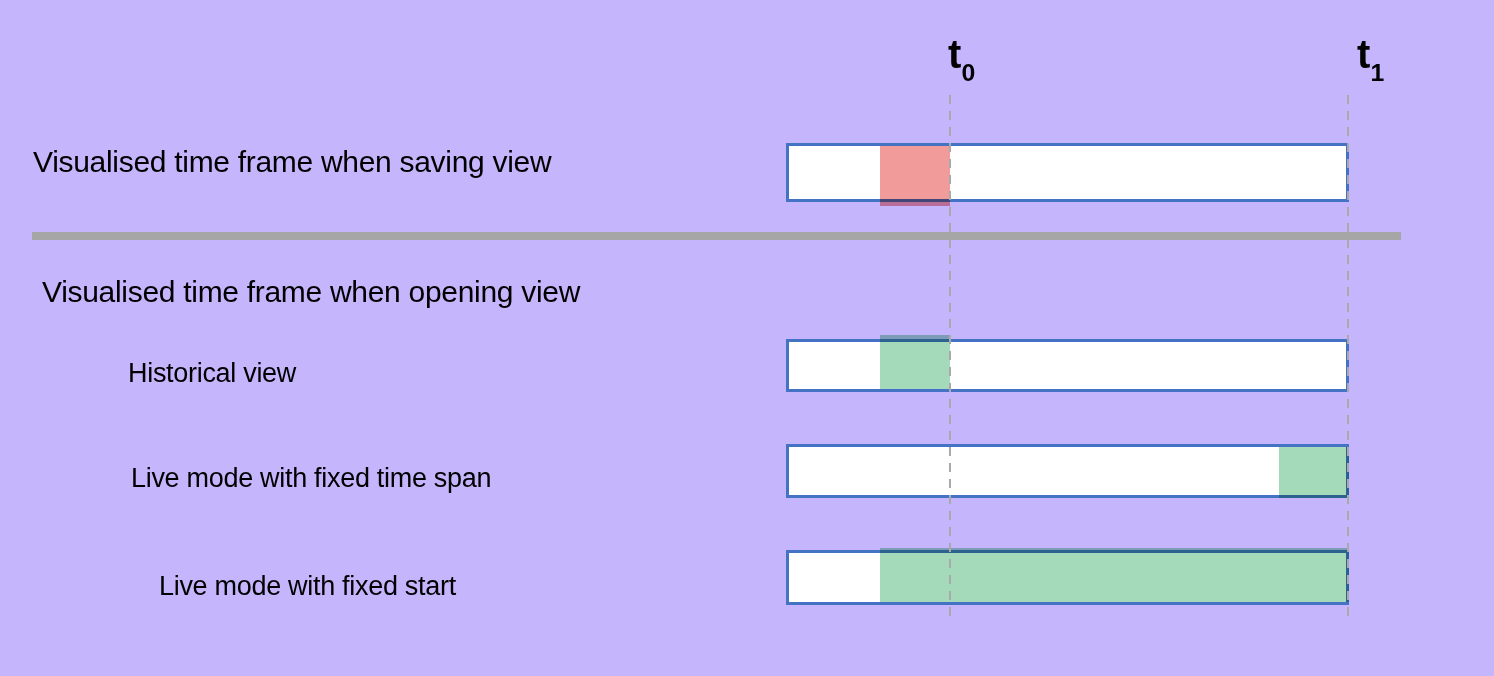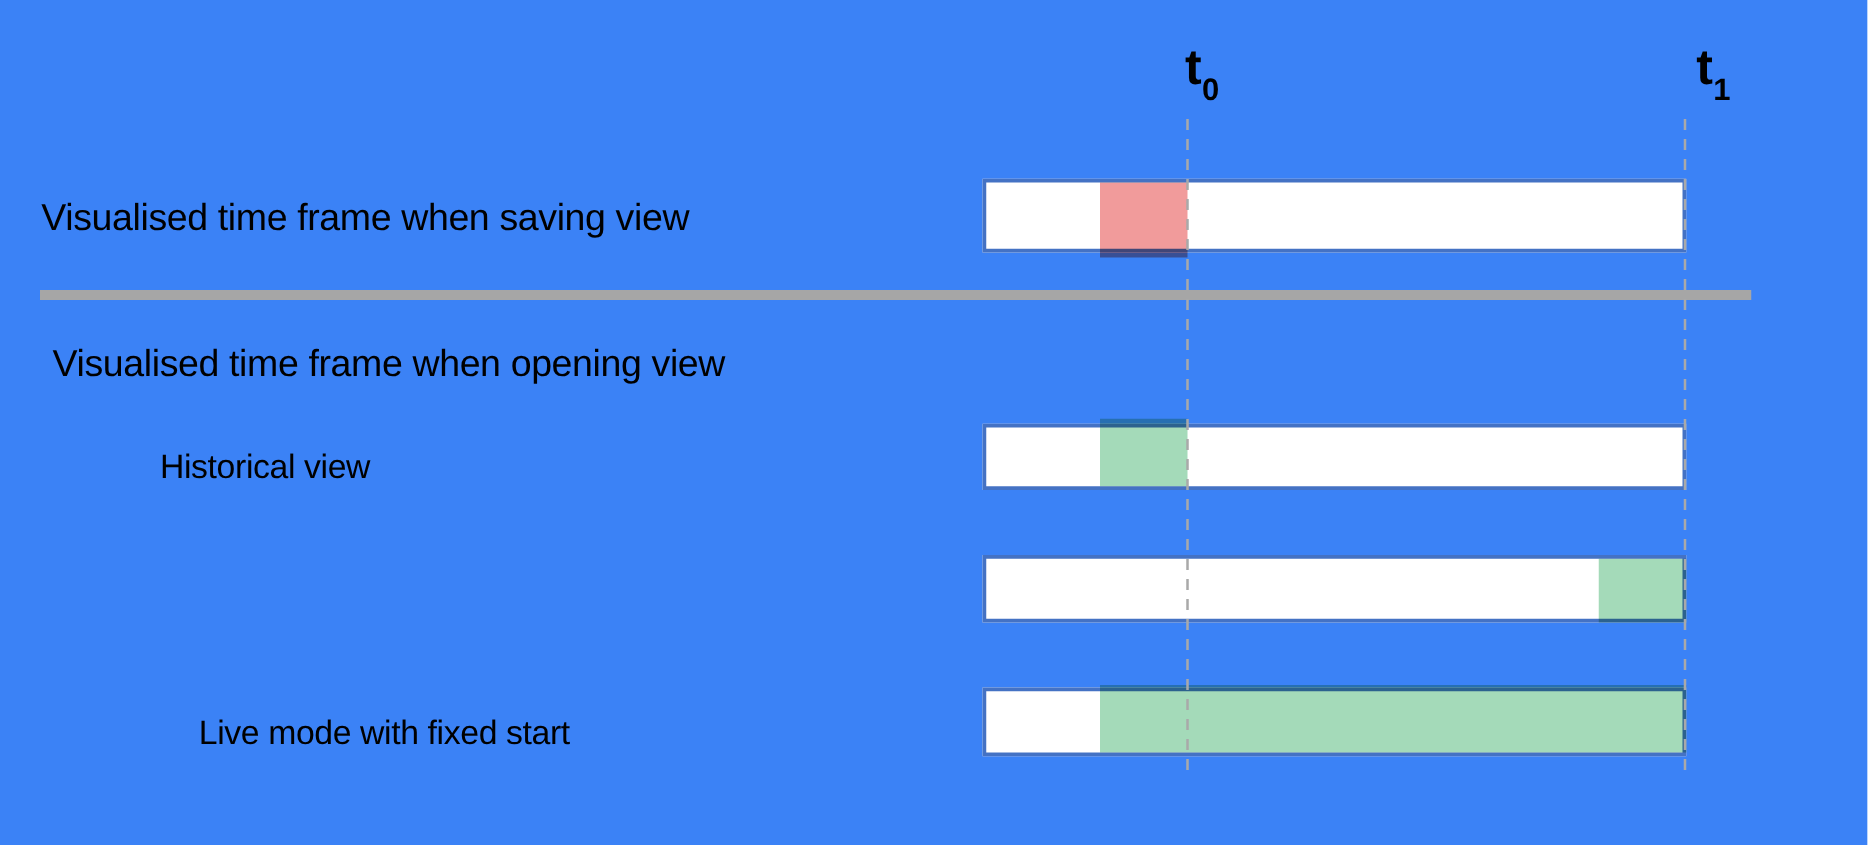--- a/index.html
+++ b/index.html
@@ -1,40 +1,40 @@
 <!DOCTYPE html>
 <html style="--bar-border: #4472C4; --red: #F19B9B; --green: #A4DAB9; --divider: #A6A6A6; --guide: #A9A9A9; --text: #000000;"><head>
 <meta charset="utf-8">
 <style>
   :root{
     --bar-border:#4472C4; --red:#F19B9B; --green:#A4DAB9;
     --divider:#A6A6A6; --guide:#A9A9A9; --text:#000000;
   }
   html,body{margin:0;padding:0;background:#fff;}
   .canvas{
-    position:relative; width:1494px; height:676px; background:#3b82f6;
+    position:relative; width:1494px; height:676px; background:#c4b5fd;
     font-family:"Liberation Sans", sans-serif; color:var(--text);
     overflow:hidden; letter-spacing:-0.3px;
   }
   
   .t-label{position:absolute; top:34px; font-size:40px; font-weight:600; line-height:1;}
   .t-label sub{font-size:0.62em; line-height:1; position:relative; top:0.18em; left:0.02em;}
   .t-label.t0{left:948px;}
   .t-label.t1{left:1357px;text-align:center;}
   
   .guide{
     position:absolute; top:95px; height:528px; width:2px;
     background:repeating-linear-gradient(180deg, var(--guide) 0 9px, transparent 9px 16px);
     z-index:6;
   }
   .guide.g0{left:949px;}
   .guide.g1{left:1347px;}
   
   .section-title{position:absolute; font-size:30px; line-height:34px; white-space:nowrap;}
-  .section-title.saving{left:33px; top:158px;}
+  .section-title.saving{left:33px; top:145px;}
   .section-title.opening{left:30px; top:275px;margin-left:12px;}
   .row-label{position:absolute; font-size:27px; line-height:30px; white-space:nowrap;}
   .row-label.hist{left:128px; top:358px;}
   .row-label.span{left:131px; top:463px;}
   .row-label.start{left:135px; top:571px;margin-left:24px;}
   
   .divider{position:absolute; left:32px; top:232px; width:1369px; height:8px; background:var(--divider);}
   
   .bar{
     position:absolute; left:786px; width:563px; box-sizing:border-box;
@@ -66,20 +66,21 @@
 
   <div class="divider"></div>
 
   <div class="section-title opening">Visualised time frame when opening view</div>
 
   <div class="row-label hist">Historical view</div>
   <div class="bar b1">
     <div class="seg" style="left: 91.021px; width: 69.812px; background: rgb(164, 218, 185);"></div>
   </div>
 
+  <div class="row-label span">Live mode with fixed time span</div>
   <div class="bar b2">
     <div class="seg" style="left: 490.188px; width: 69.812px; background: rgb(164, 218, 185);"></div>
   </div>
 
   <div class="row-label start">Live mode with fixed start</div>
   <div class="bar b3">
     <div class="seg" style="left: 91.021px; width: 468.979px; background: rgb(164, 218, 185);"></div>
   </div>
 
   <div class="guide g0"></div>

